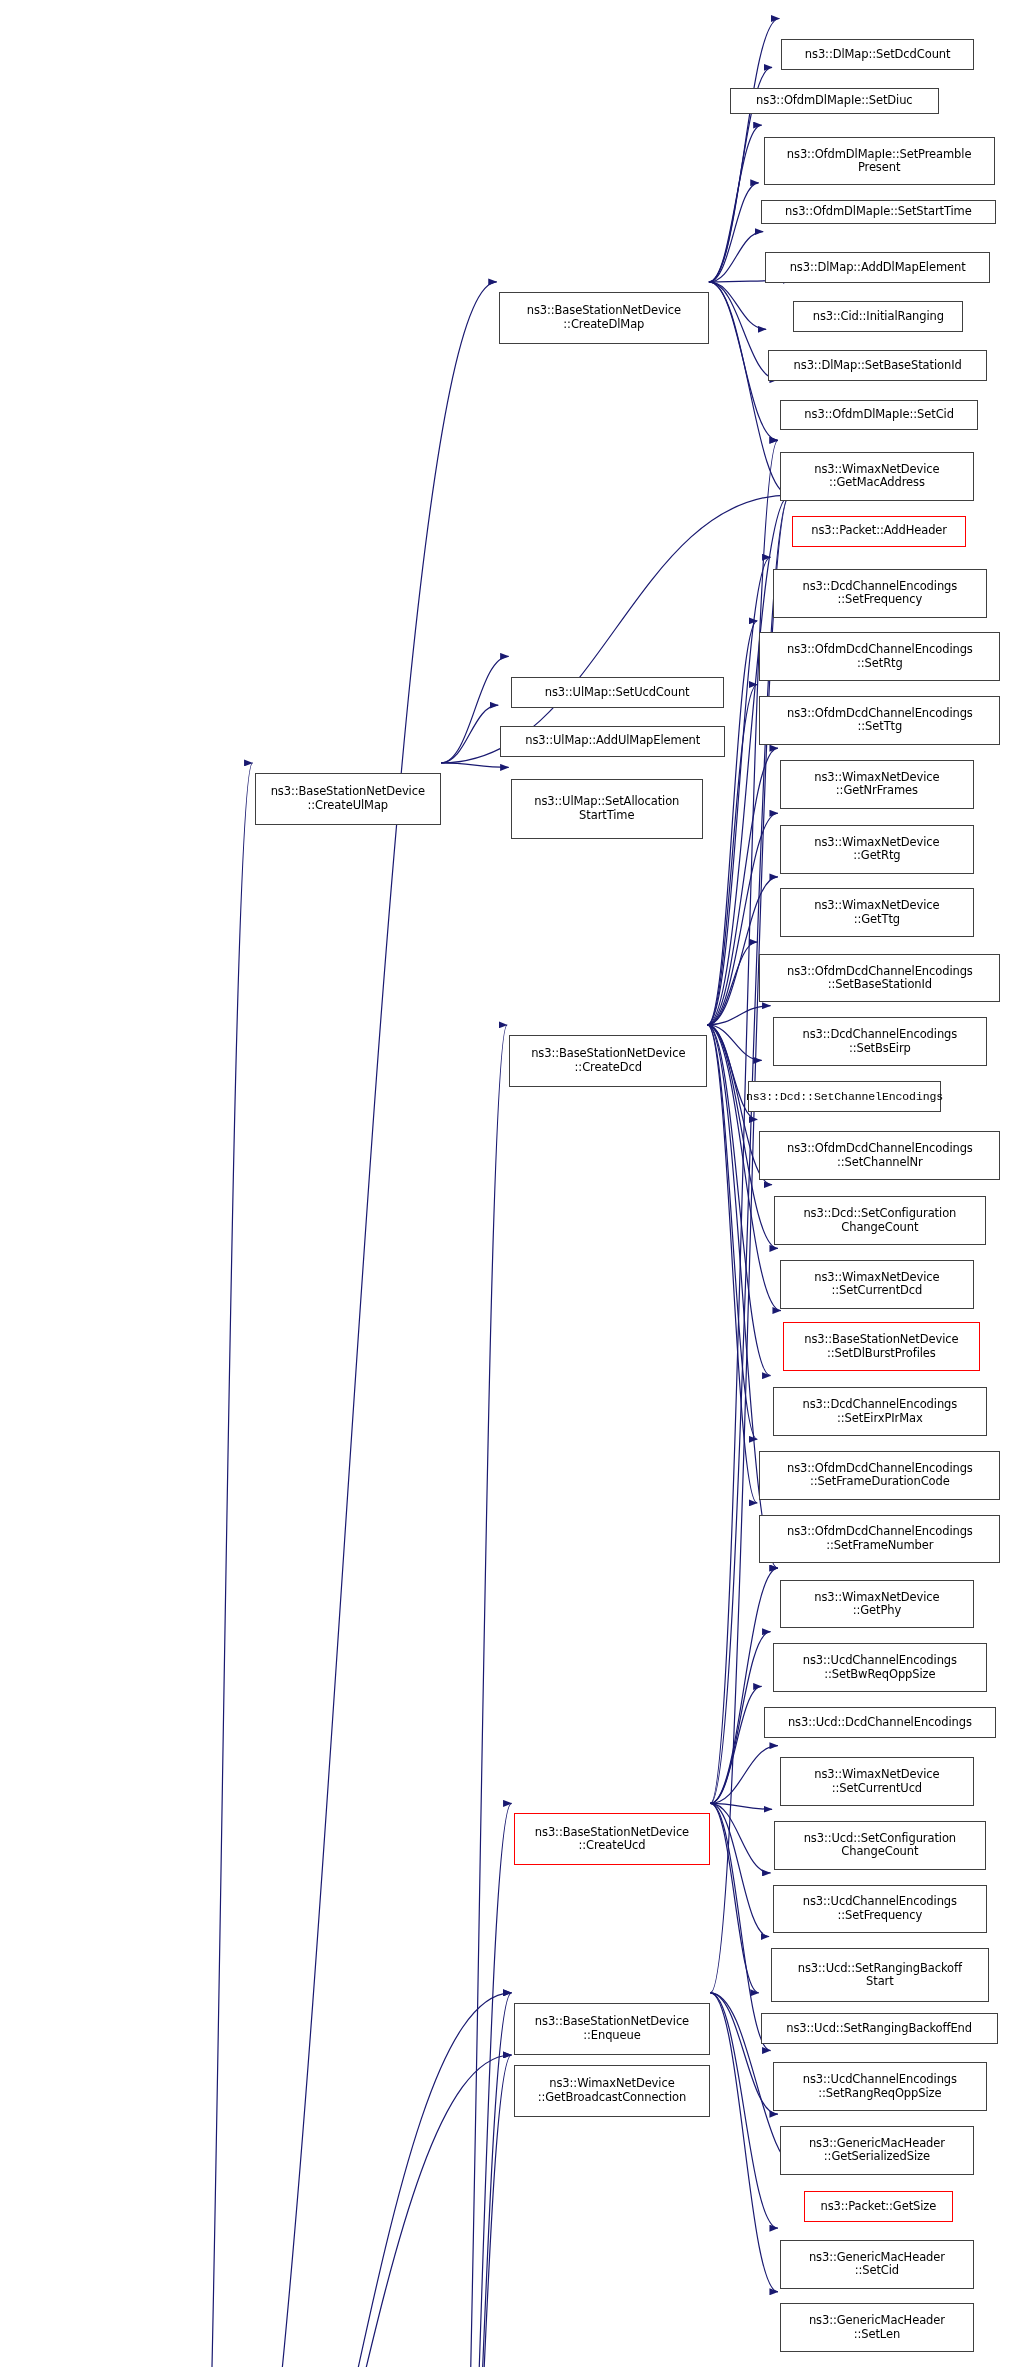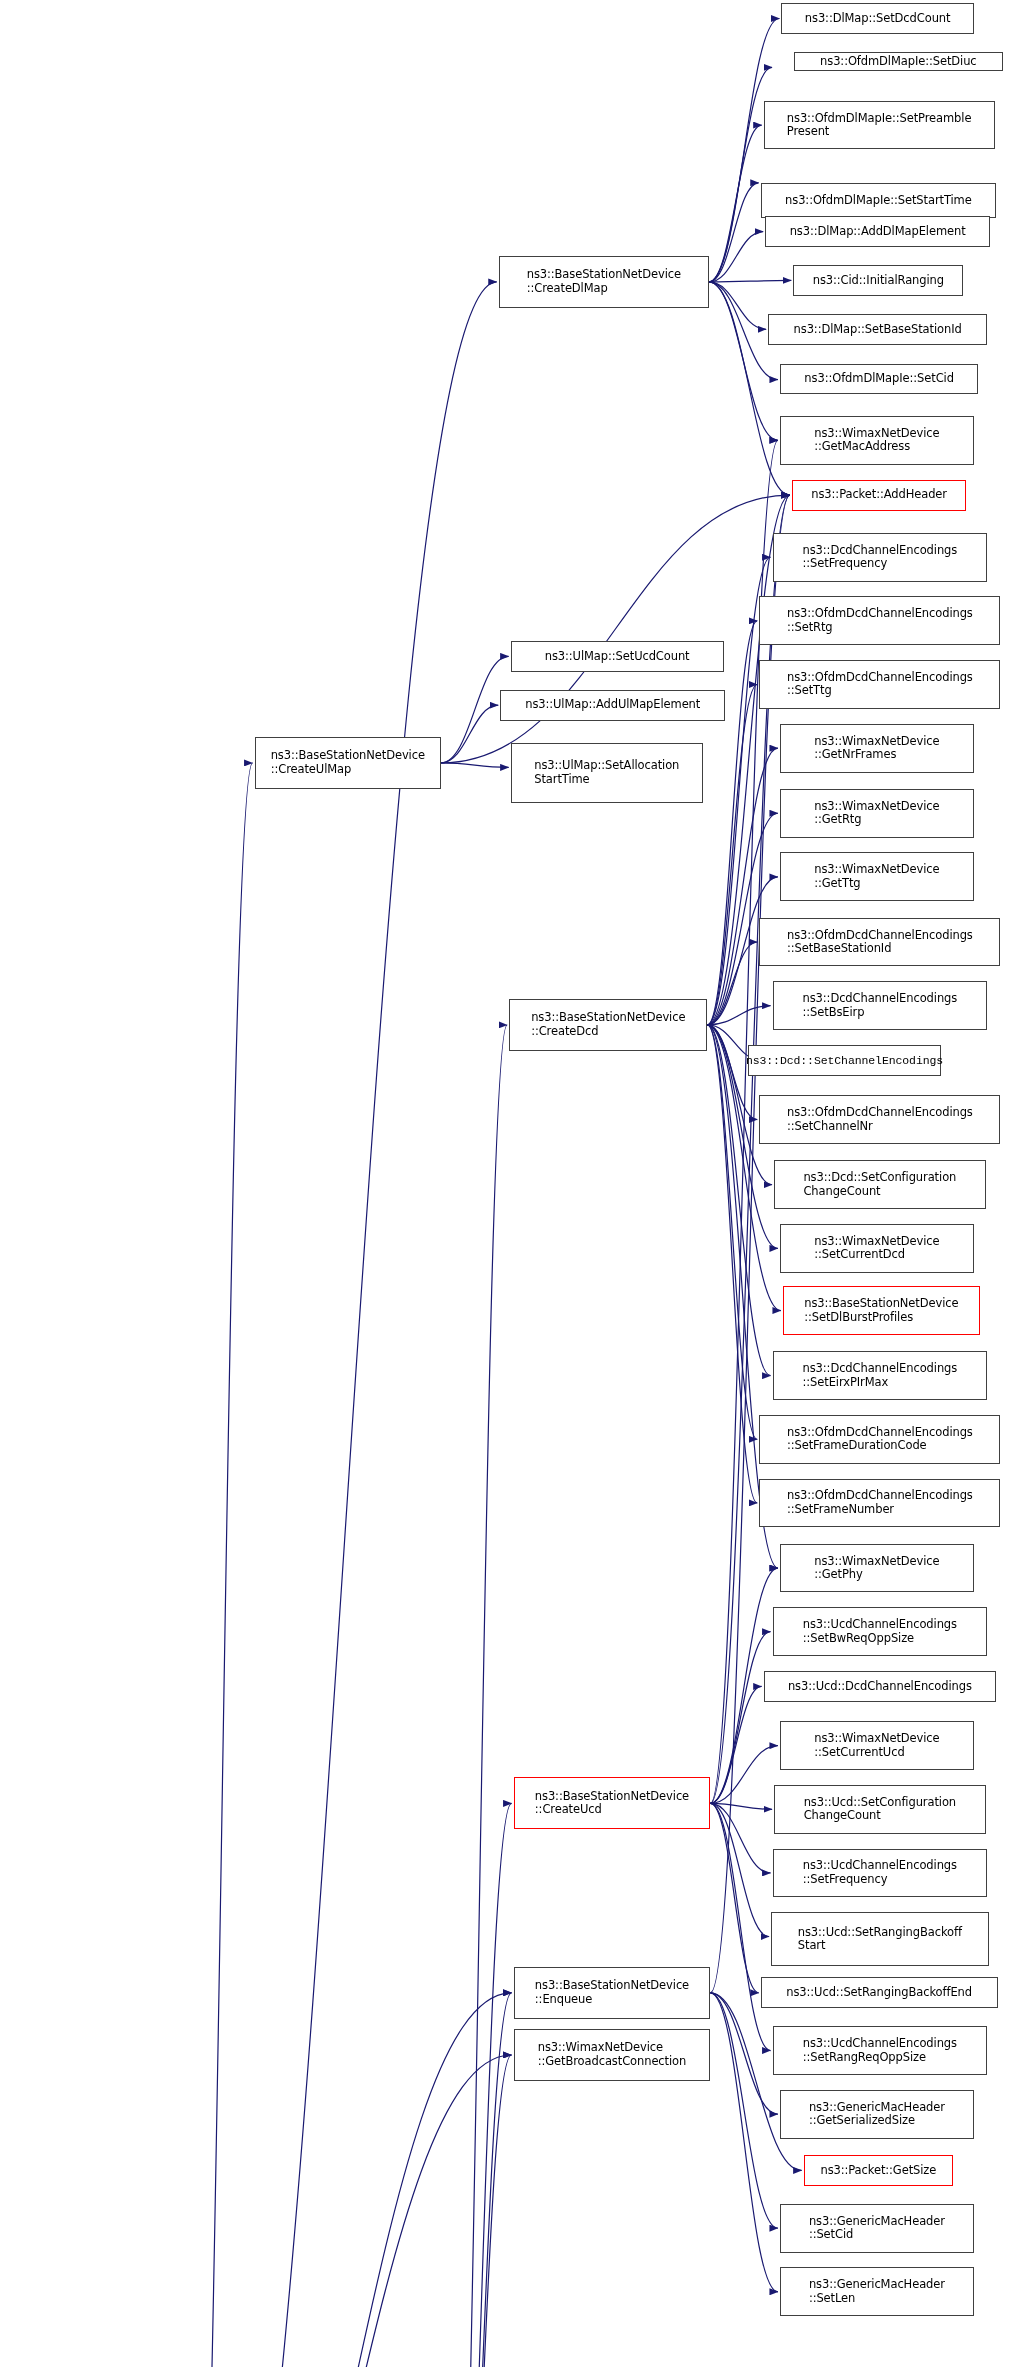--- a/index.html
+++ b/index.html
@@ -27,23 +27,25 @@
     position: absolute;
     box-sizing: border-box;
     border: 1px solid #404040;
     background: #ffffff;
     color: #000000;
     font-size: 11.5px;
     line-height: 13.5px;
     display: flex;
     align-items: center;
     justify-content: center;
+    text-align: center;
     white-space: pre-line;
     letter-spacing: -0.1px;
     padding: 0 3px;
+    margin-top: 36px;
   }
   .node.hl {
     border: 1px solid #ff0000;
   }
 </style>
 </head>
 <body>
 
 <div id="canvas">
   <svg class="edges" id="edge-layer" viewBox="0 0 1017 2367">
@@ -123,24 +125,24 @@
 ::CreateUcd</span></div>
       <div class="node" style="left: 513.56px; top: 1966.92px; width: 196.84px; height: 51.8px;"><span>ns3::BaseStationNetDevice
 ::Enqueue</span></div>
       <div class="node" style="left: 513.56px; top: 2029.08px; width: 196.84px; height: 51.8px;"><span>ns3::WimaxNetDevice
 ::GetBroadcastConnection</span></div>
       <div class="node" style="left: 510.6px; top: 640.84px; width: 213.12px; height: 31.08px;"><span>ns3::UlMap::SetUcdCount</span></div>
       <div class="node" style="left: 500.24px; top: 689.68px; width: 224.96px; height: 31.08px;"><span>ns3::UlMap::AddUlMapElement</span></div>
       <div class="node" style="left: 510.6px; top: 742.96px; width: 192.4px; height: 60px;"><span>ns3::UlMap::SetAllocation
 StartTime</span></div>
       <div class="node" style="left: 781.44px; top: 2.96px; width: 192.4px; height: 31.08px;"><span>ns3::DlMap::SetDcdCount</span></div>
-      <div class="node" style="left: 794px; top: 51.8px; width: 208.68px; height: 19px;"><span>ns3::OfdmDlMapIe::SetDiuc</span></div>
+      <div class="node" style="left: 730px; top: 51.8px; width: 208.68px; height: 26px;"><span>ns3::OfdmDlMapIe::SetDiuc</span></div>
       <div class="node" style="left: 763.68px; top: 100.64px; width: 230.88px; height: 48.84px;"><span>ns3::OfdmDlMapIe::SetPreamble
 Present</span></div>
-      <div class="node" style="left: 760.72px; top: 183px; width: 235.32px; height: 35px;"><span>ns3::OfdmDlMapIe::SetStartTime</span></div>
+      <div class="node" style="left: 760.72px; top: 164px; width: 235.32px; height: 24px;"><span>ns3::OfdmDlMapIe::SetStartTime</span></div>
       <div class="node" style="left: 765.16px; top: 216.08px; width: 224.96px; height: 31.08px;"><span>ns3::DlMap::AddDlMapElement</span></div>
       <div class="node" style="left: 793.28px; top: 264.92px; width: 170.2px; height: 31.08px;"><span>ns3::Cid::InitialRanging</span></div>
       <div class="node" style="left: 768.12px; top: 313.76px; width: 219.04px; height: 31.08px;"><span>ns3::DlMap::SetBaseStationId</span></div>
       <div class="node" style="left: 779.96px; top: 364.08px; width: 198.32px; height: 30px;"><span>ns3::OfdmDlMapIe::SetCid</span></div>
       <div class="node" style="left: 779.96px; top: 415.88px; width: 193.88px; height: 48.84px;"><span>ns3::WimaxNetDevice
 ::GetMacAddress</span></div>
       <div class="node hl" style="left: 791.8px; top: 479.52px; width: 174.64px; height: 31.08px;"><span>ns3::Packet::AddHeader</span></div>
       <div class="node" style="left: 772.56px; top: 532.8px; width: 214.6px; height: 48.84px;"><span>ns3::DcdChannelEncodings
 ::SetFrequency</span></div>
       <div class="node" style="left: 759.24px; top: 596.44px; width: 241.24px; height: 48.84px;"><span>ns3::OfdmDcdChannelEncodings

